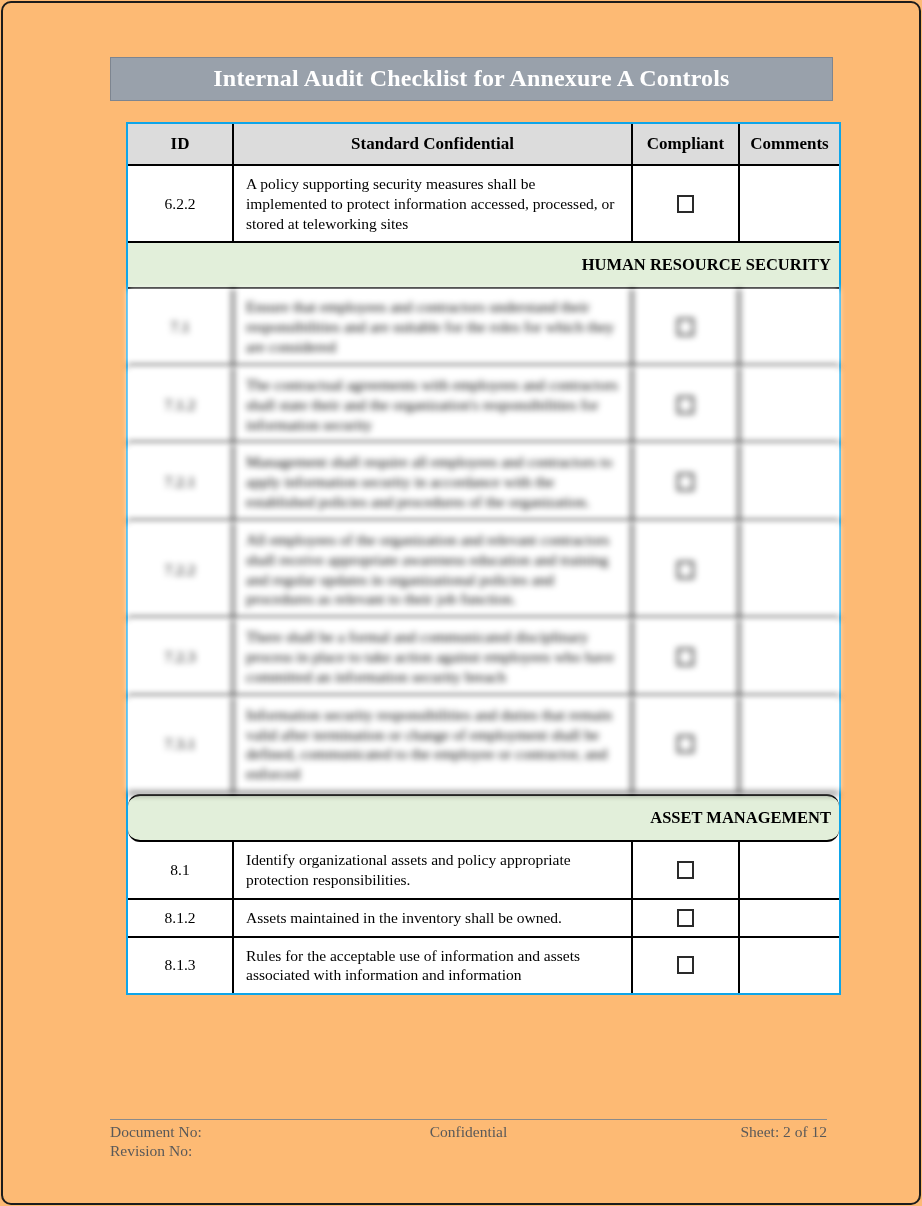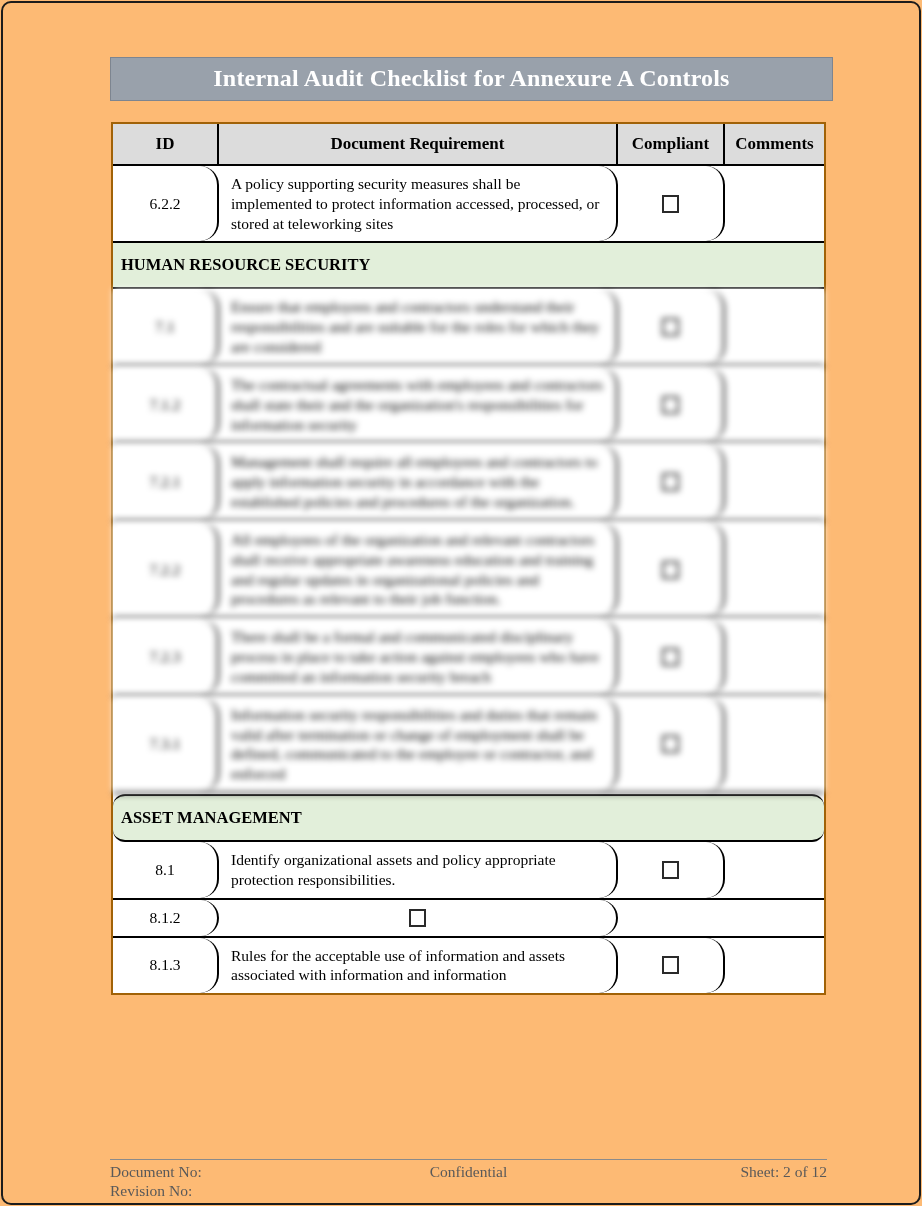--- a/index.html
+++ b/index.html
@@ -11,71 +11,71 @@
     position:absolute; inset:1px; border:2px solid #1c1c1c; border-radius:10px;
     pointer-events:none;
   }
   .title-bar {
     position:absolute; left:110px; top:57px; width:723px; height:44px;
     background:#99a1ab; border:1px solid #7d8590; box-sizing:border-box;
     color:#ffffff; font-weight:bold; font-size:24px; text-align:center;
     line-height:41px; letter-spacing:0.2px;
   }
   .audit-table {
-    position:absolute; left:111px; top:122px; width:715px;
-    border:2px solid #a16207; box-sizing:border-box; background:#fff;
+    position:absolute; left:126px; top:122px; width:715px;
+    border:2px solid #0ea5e9; box-sizing:border-box; background:#fff;
   }
   .grid-row { display:grid; grid-template-columns:106px 1fr 107px 99px; }
   .header-row { background:#dcdcdc; border-bottom:2px solid #000; }
   .hcell {
     padding:10px 2px; text-align:center; font-weight:bold; font-size:17px;
     border-right:2px solid #000;
   }
   .hcell:last-child { border-right:none; }
   .item-row { background:#fff; border-bottom:2px solid #000; }
   .item-row:last-child { border-bottom:none; }
   .cell {
     border-right:2px solid #000; display:flex; align-items:center;
-    justify-content:center; font-size:15.5px; line-height:1.28; box-sizing:border-box;border-radius:19px;
+    justify-content:center; font-size:15.5px; line-height:1.28; box-sizing:border-box;
   }
   .cell:last-child { border-right:none; }
   .id-cell { padding:8px 12px; }
   .req-cell { justify-content:flex-start; text-align:left; padding:8px 12px; }
   .comp-cell { padding:8px 4px; }
   .comments-cell { padding:8px 4px; }
   .checkbox {
     width:13px; height:14px; border:2px solid #2a2a2a; background:#fff; display:inline-block;
   }
   .section-row {
     background:#e2efda; border-bottom:2px solid #000; padding:12px 8px;
-    text-align:left; font-weight:bold; font-size:16.5px;
+    text-align:right; font-weight:bold; font-size:16.5px;
   }
   .section-row.bt { border-top:2px solid #000;border-radius:12px; }
   .blurred { filter: blur(3px); }
   .footer {
     position:absolute; left:110px; top:1119px; width:717px;
     border-top:1.5px solid #8a8a8a; padding-top:3px;
     display:grid; grid-template-columns:1fr auto 1fr;
-    font-size:15.5px; color:#595959; line-height:1.2;margin-top:40px;
+    font-size:15.5px; color:#595959; line-height:1.2;
   }
   .footer .right { text-align:right; }
   .footer .center { text-align:center; }
 </style>
 </head>
 <body>
 
 <div class="page">
   <div class="page-frame"></div>
 
   <div class="title-bar">Internal Audit Checklist for Annexure A Controls</div>
 
   <div class="audit-table">
     <div class="grid-row header-row">
       <div class="hcell">ID</div>
-      <div class="hcell">Document Requirement</div>
+      <div class="hcell">Standard Confidential</div>
       <div class="hcell">Compliant</div>
       <div class="hcell">Comments</div>
     </div>
     <div id="table-rows">
         <div class="grid-row item-row">
           <div class="cell id-cell">6.2.2</div>
           <div class="cell req-cell">A policy supporting security measures shall be implemented to protect information accessed, processed, or stored at teleworking sites</div>
           <div class="cell comp-cell">
             <div class="checkbox"></div>
           </div>
@@ -138,20 +138,21 @@
         <div class="grid-row item-row">
           <div class="cell id-cell">8.1</div>
           <div class="cell req-cell">Identify organizational assets and policy appropriate protection responsibilities.</div>
           <div class="cell comp-cell">
             <div class="checkbox"></div>
           </div>
           <div class="cell comments-cell"></div>
         </div>
         <div class="grid-row item-row">
           <div class="cell id-cell">8.1.2</div>
+          <div class="cell req-cell">Assets maintained in the inventory shall be owned.</div>
           <div class="cell comp-cell">
             <div class="checkbox"></div>
           </div>
           <div class="cell comments-cell"></div>
         </div>
         <div class="grid-row item-row">
           <div class="cell id-cell">8.1.3</div>
           <div class="cell req-cell">Rules for the acceptable use of information and assets associated with information and information</div>
           <div class="cell comp-cell">
             <div class="checkbox"></div>

